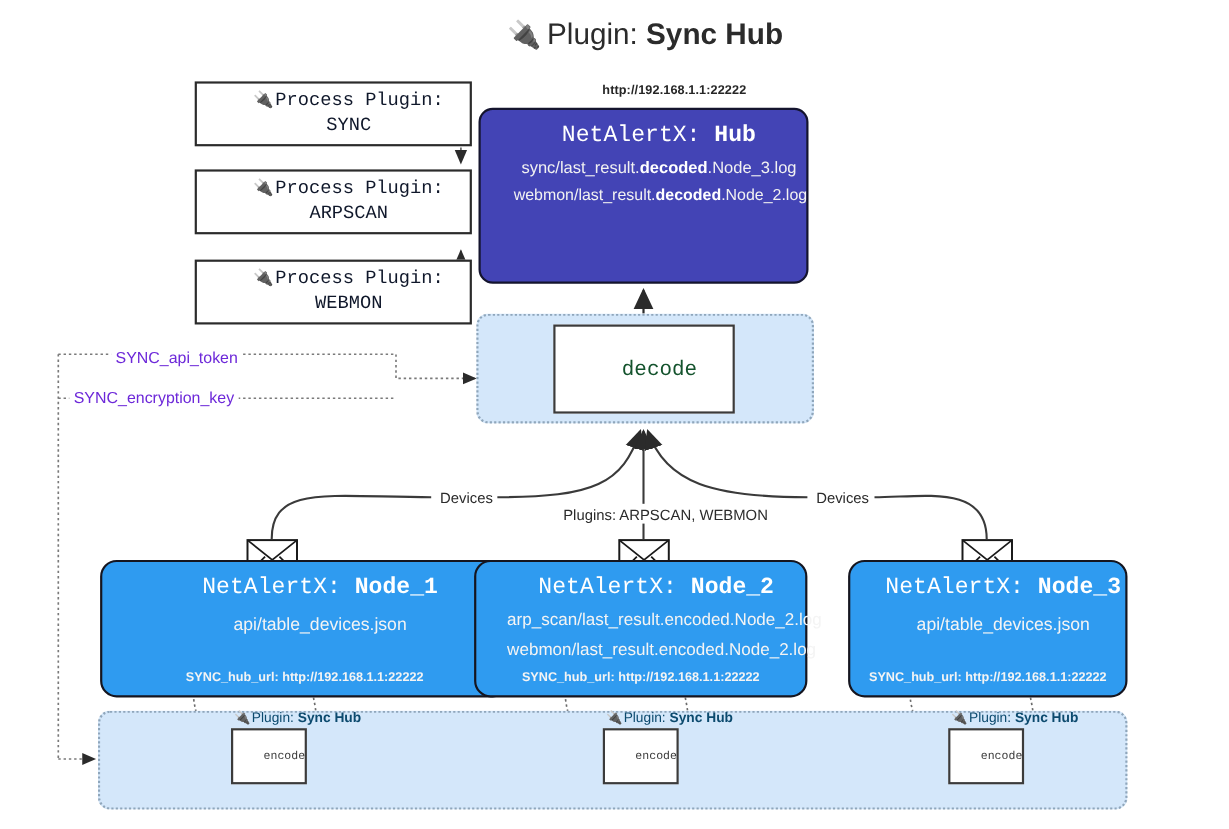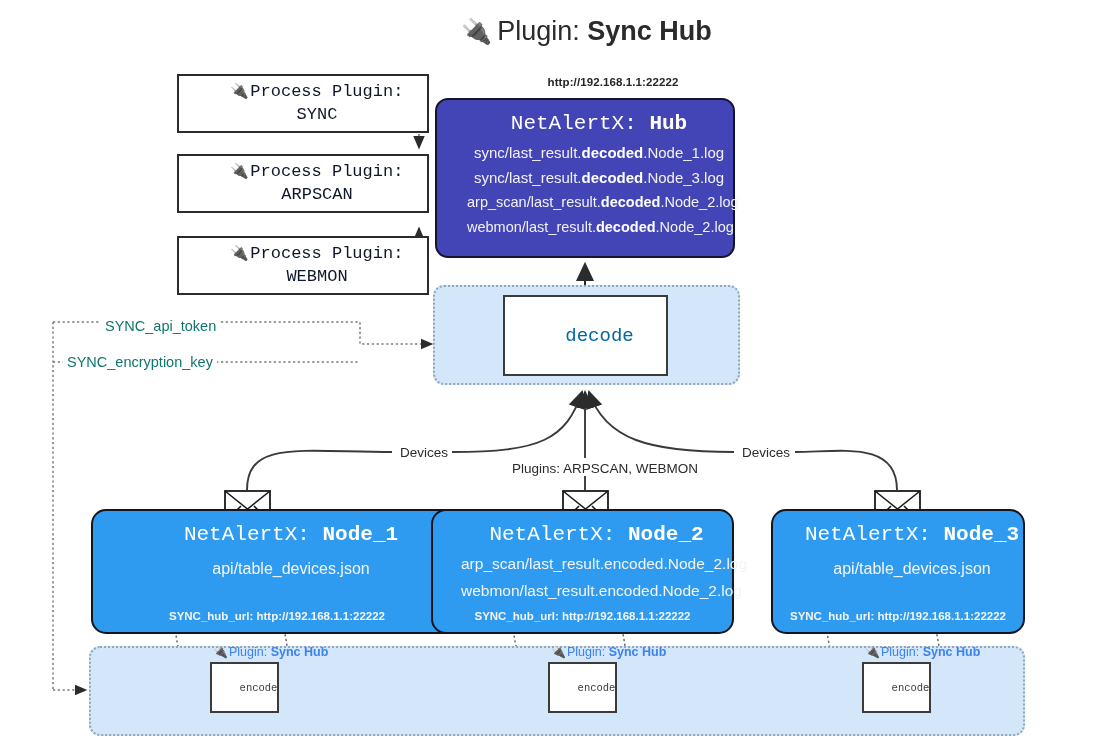--- a/index.html
+++ b/index.html
@@ -35,24 +35,24 @@
        padding-left:9px;}
   #hub .logline b{font-weight:bold;color:#ffffff;}
   #hub .logline.wide{padding-left:2px;font-size:14.5px;}
 
   
   #decode-zone{left:433px;top:285px;width:307px;height:100px;background:#d4e7fa;
        border:2px dotted #8fa6bb;border-radius:11px;box-sizing:border-box;}
   #decode{left:503px;top:295px;width:165px;height:81px;background:#ffffff;
        border:2px solid #3b3b3b;box-sizing:border-box;
        display:flex;align-items:center;justify-content:center;
-       font-family:"Liberation Mono","DejaVu Sans Mono",monospace;font-size:19px;color:#0369a1;}
-
-  
-  .keylabel{font-size:14.5px;color:#0f766e;background:#ffffff;padding:0 4px;white-space:nowrap;}
+       font-family:"Liberation Mono","DejaVu Sans Mono",monospace;font-size:19px;color:#14532d;}
+
+  
+  .keylabel{font-size:14.5px;color:#6d28d9;background:#ffffff;padding:0 4px;white-space:nowrap;}
   #k-api{left:101px;top:318px;}
   #k-enc{left:63px;top:354px;}
 
   
   .edgelabel{font-size:13.5px;color:#2b2b2b;background:#ffffff;padding:0 4px;white-space:nowrap;}
   #lab-dev-l{left:396px;top:445px;}
   #lab-dev-r{left:738px;top:445px;}
   #lab-plugins{left:508px;top:461px;}
 
   
@@ -65,21 +65,21 @@
   .node .nline.sm{font-size:15.5px;margin-top:9px;}
   .node .nurl{text-align:center;font-size:11.5px;font-weight:bold;color:#f4f4f4;
         position:absolute;left:0;width:100%;bottom:10px;white-space:nowrap;margin-top:43px;}
   #node1{left:91px;top:509px;width:372px;height:125px;}
   #node2{left:431px;top:509px;width:303px;height:125px;}
   #node3{left:771px;top:509px;width:254px;height:125px;}
 
   
   #enc-zone{left:89px;top:646px;width:936px;height:90px;background:#d4e7fa;
        border:2px dotted #8fa6bb;border-radius:11px;box-sizing:border-box;}
-  .enc-label{font-size:12.5px;color:#3b82f6;white-space:nowrap;text-align:right;}
+  .enc-label{font-size:12.5px;color:#0c4a6e;white-space:nowrap;text-align:right;}
   .enc-label b{font-weight:bold;}
   .enc-label .plug{font-size:12px;margin-right:1px;}
   .encbox{width:69px;height:51px;background:#ffffff;border:2px solid #3b3b3b;box-sizing:border-box;
        display:flex;align-items:center;justify-content:center;
        font-family:"Liberation Mono","DejaVu Sans Mono",monospace;font-size:10.5px;color:#3b3b3b;}
 </style>
 </head>
 <body>
 
 <svg class="layer">
@@ -159,23 +159,21 @@
 </div>
 
 <div class="abs pbox" style="left:177px;top:236px;width:220px;height:55px;">
   <div class="l1"><span class="plug">🔌</span><span>Process Plugin:</span></div>
   <div>WEBMON</div>
 </div>
 
 <div class="abs" id="hub-url">http://192.168.1.1:22222</div>
 <div class="abs" id="hub">
   <div class="hub-title"><span>NetAlertX: </span><b>Hub</b></div>
-  <div class="logline"><span>sync/last_result.</span><b>decoded</b><span>.Node_1.log</span></div>
   <div class="logline"><span>sync/last_result.</span><b>decoded</b><span>.Node_3.log</span></div>
-  <div class="logline wide"><span>arp_scan/last_result.</span><b>decoded</b><span>.Node_2.log</span></div>
   <div class="logline wide"><span>webmon/last_result.</span><b>decoded</b><span>.Node_2.log</span></div>
 </div>
 
 <div class="abs" id="decode-zone"></div>
 <div class="abs" id="decode">decode</div>
 
 <div class="abs keylabel" id="k-api">SYNC_api_token</div>
 <div class="abs keylabel" id="k-enc">SYNC_encryption_key</div>
 
 <div class="abs edgelabel" id="lab-dev-l">Devices</div>

